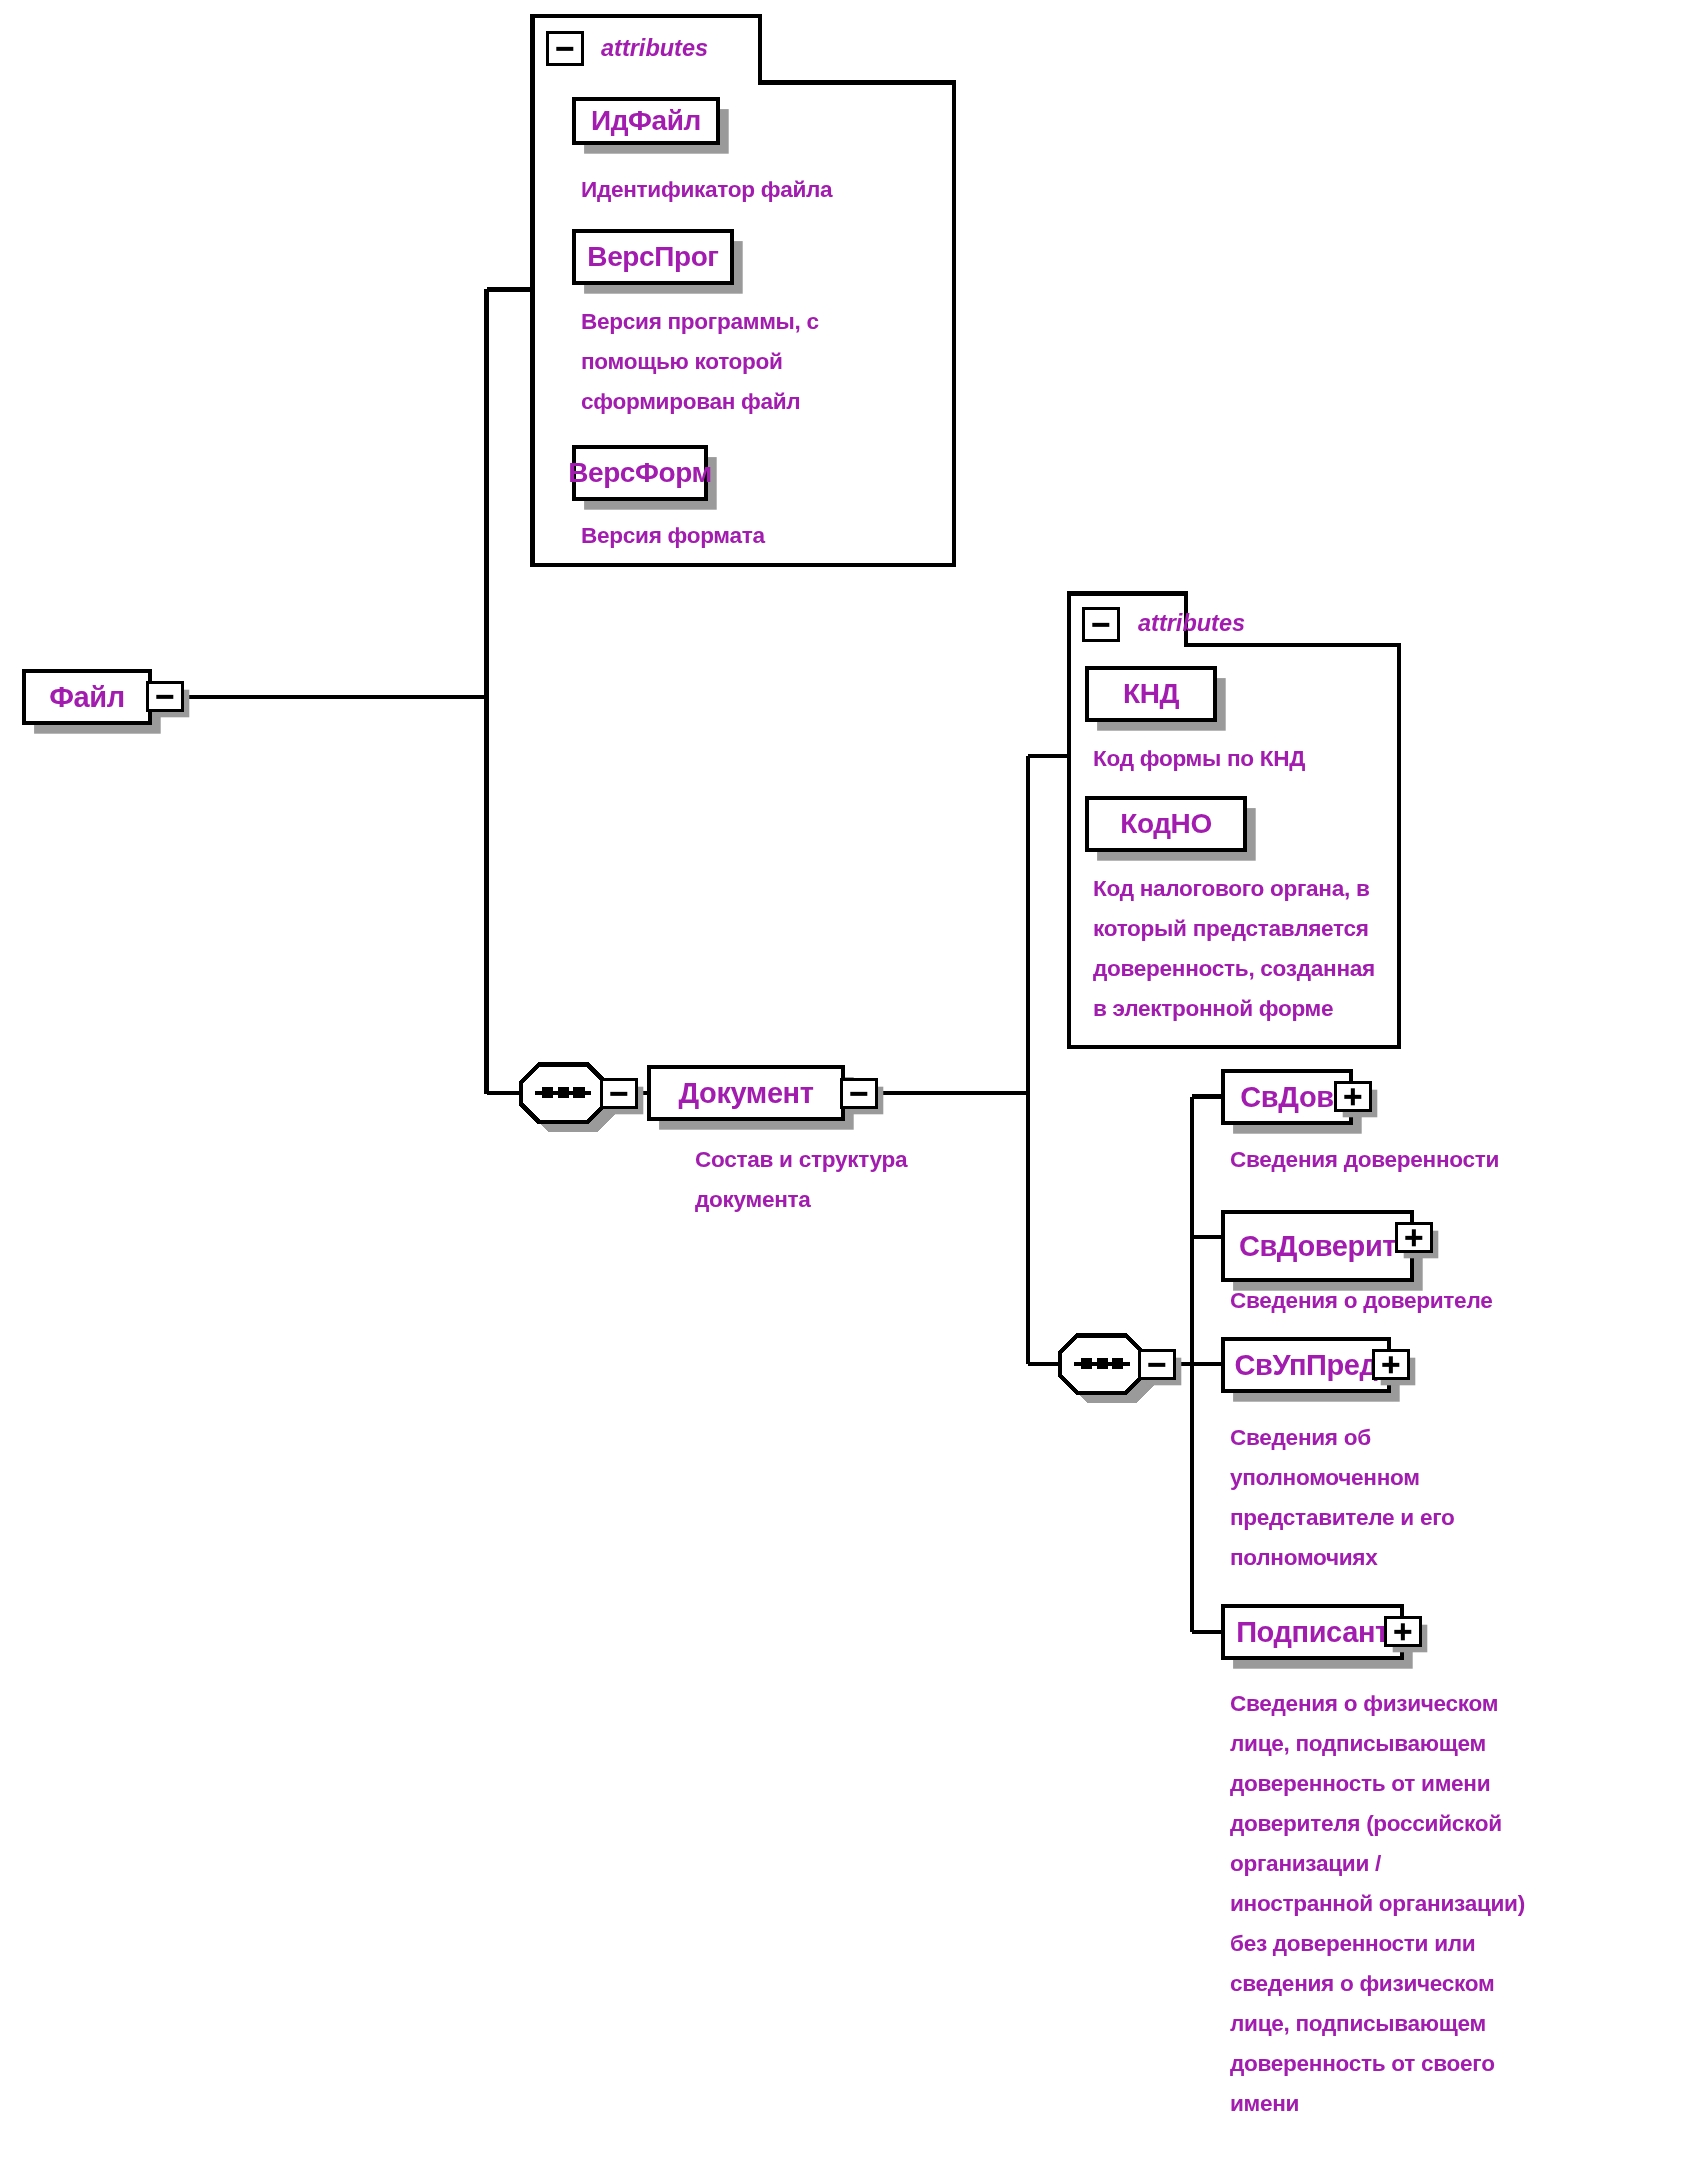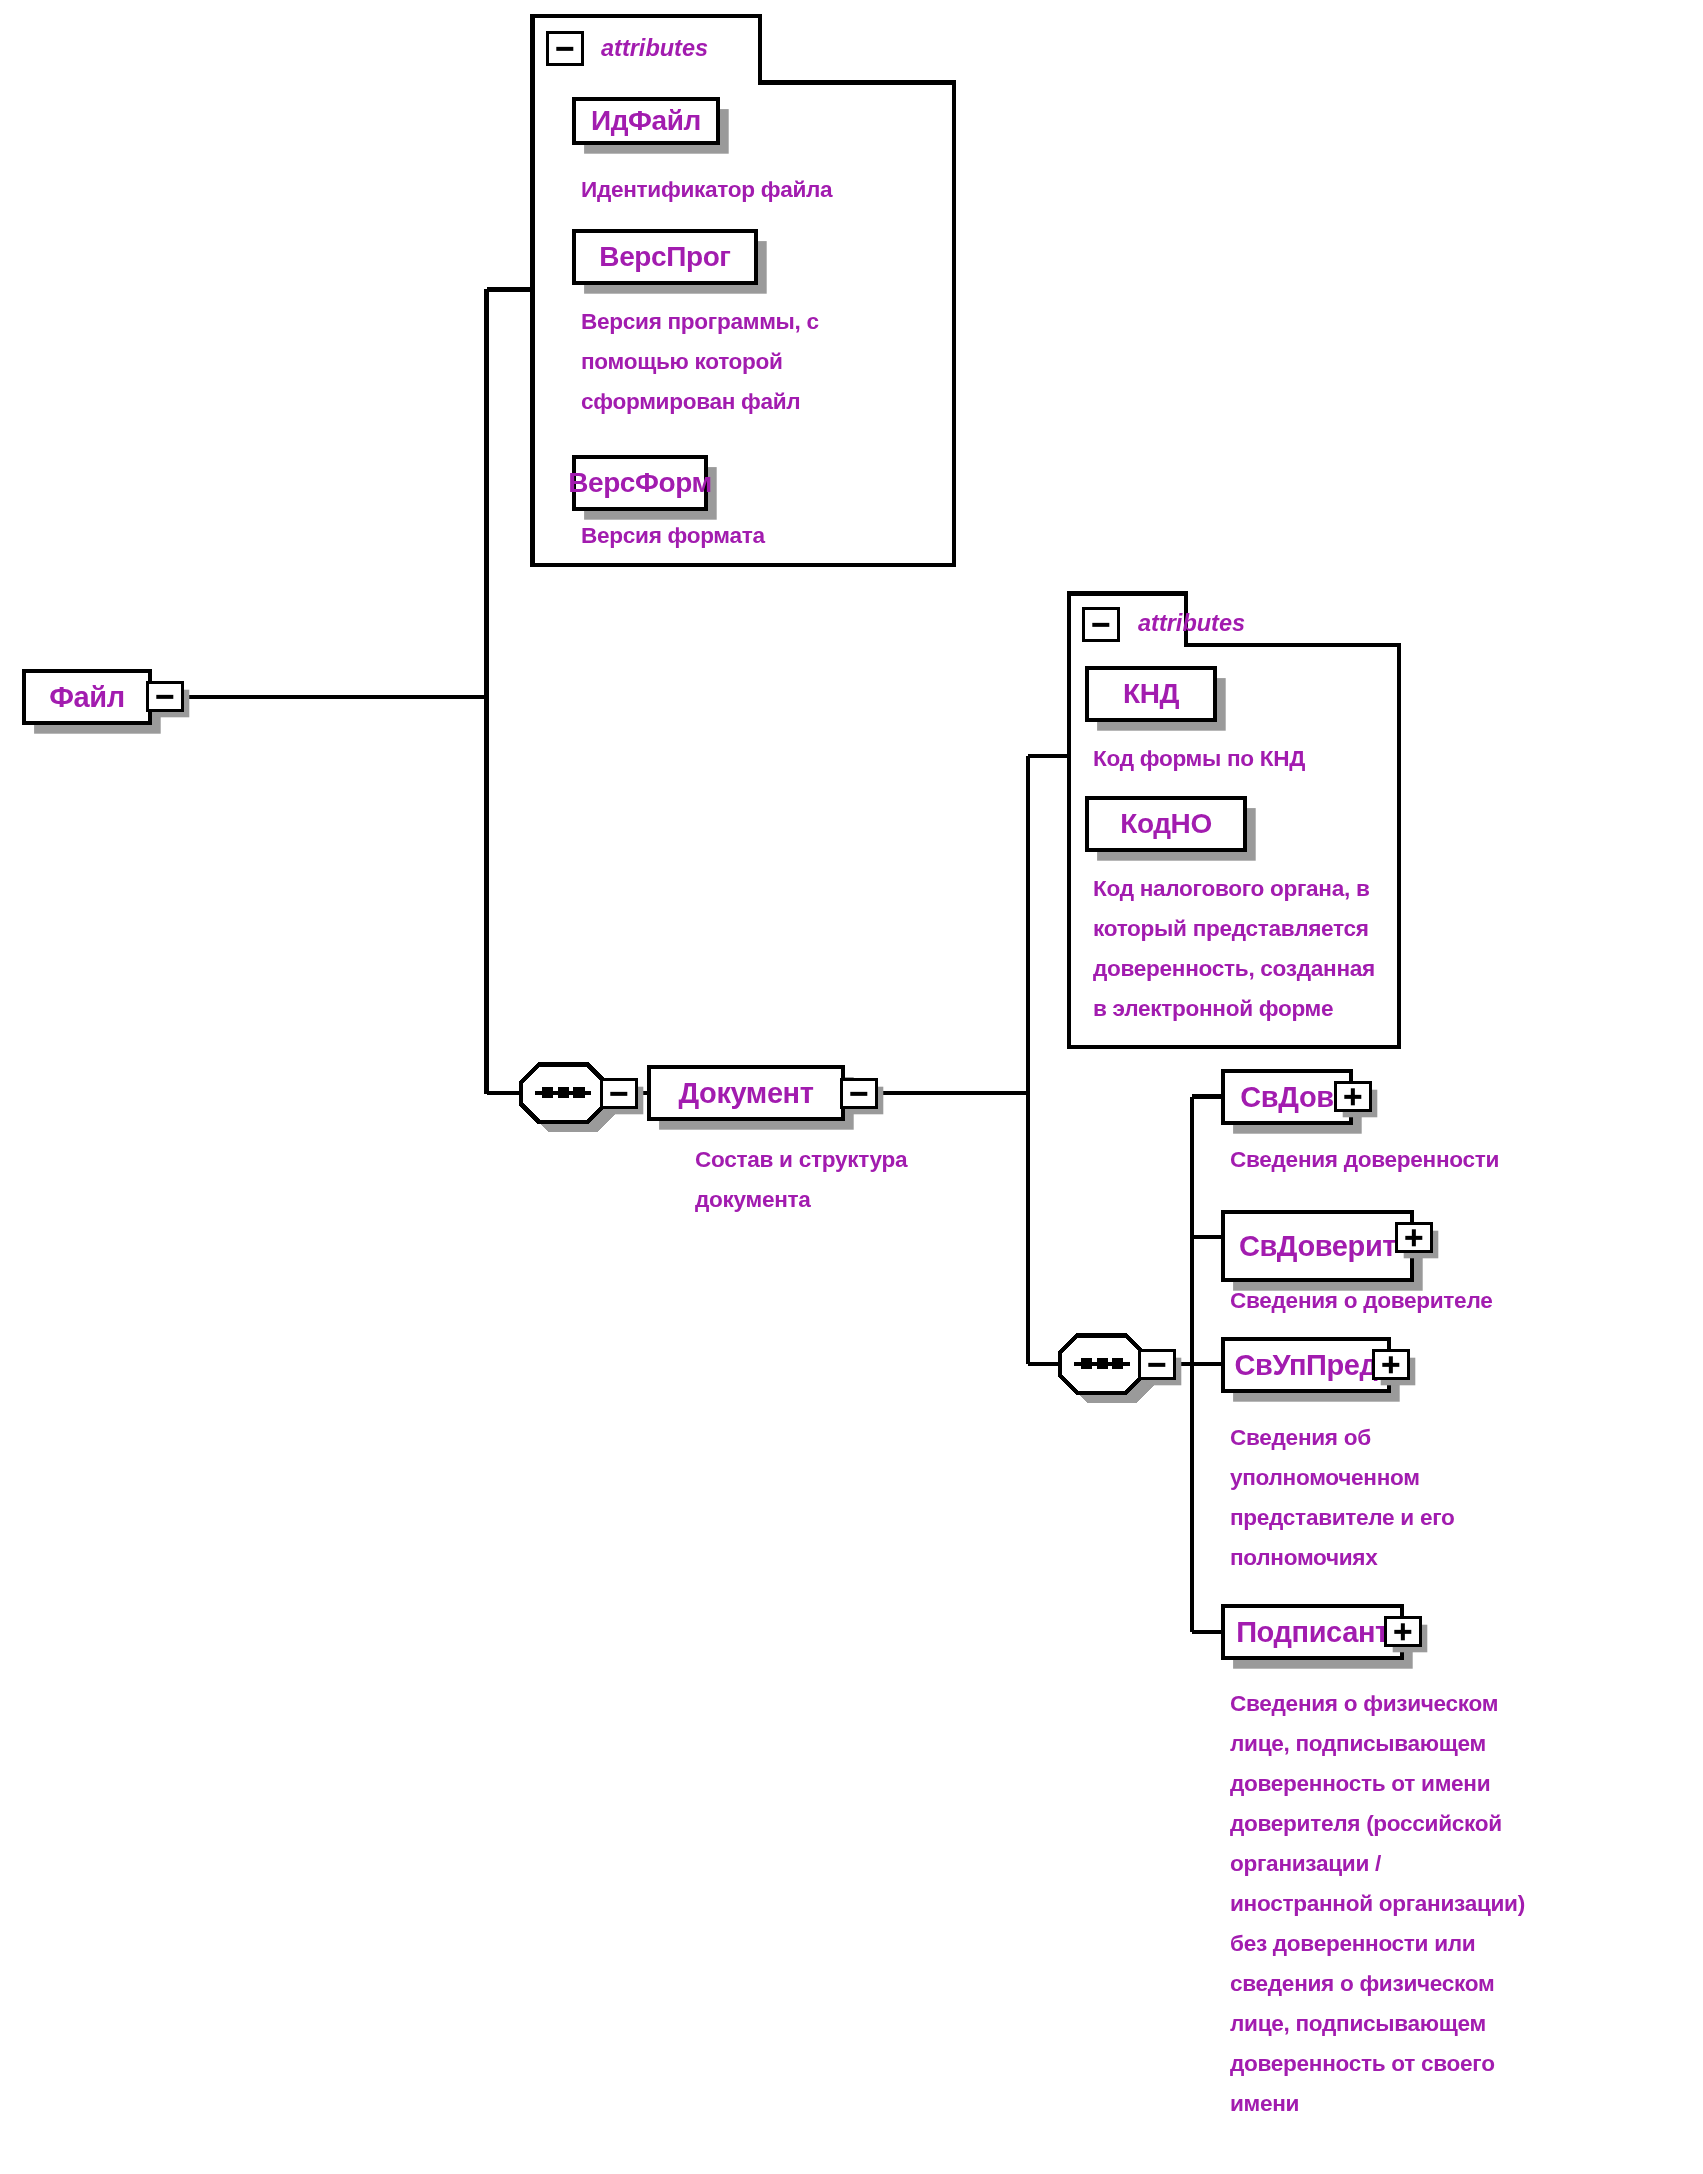--- a/index.html
+++ b/index.html
@@ -95,26 +95,26 @@
       <rect x="1280" y="1563" width="13" height="13" fill="#000000"></rect>
     </g>
   </svg>
 
   <div class="exp tab-icon" style="left:546px;top:31px"></div>
   <div class="tab-label" style="left:601px;top:35px">attributes</div>
 
   <div class="box attrbox" style="left:572px;top:97px;width:148px;height:48px">ИдФайл</div>
   <div class="ann" style="left:581px;top:170px">Идентификатор файла</div>
 
-  <div class="box attrbox" style="left:572px;top:229px;width:186px;height:56px">ВерсПрог</div>
+  <div class="box attrbox" style="left:572px;top:229px;width:162px;height:56px">ВерсПрог</div>
   <div class="ann" style="left:581px;top:302px">Версия программы, с
 помощью которой
 сформирован файл</div>
 
-  <div class="box attrbox" style="left:572px;top:455px;width:136px;height:56px">ВерсФорм</div>
+  <div class="box attrbox" style="left:572px;top:445px;width:136px;height:56px">ВерсФорм</div>
   <div class="ann" style="left:581px;top:516px">Версия формата</div>
 
   <div class="box" style="left:22px;top:669px;width:130px;height:56px">Файл</div>
   <div class="exp" style="left:146px;top:681px"></div>
 
   <div class="exp" style="left:600px;top:1078px"></div>
   <div class="exp" style="left:1138px;top:1349px"></div>
 
   <div class="box" style="left:647px;top:1065px;width:198px;height:56px">Документ</div>
   <div class="exp" style="left:840px;top:1078px"></div>

